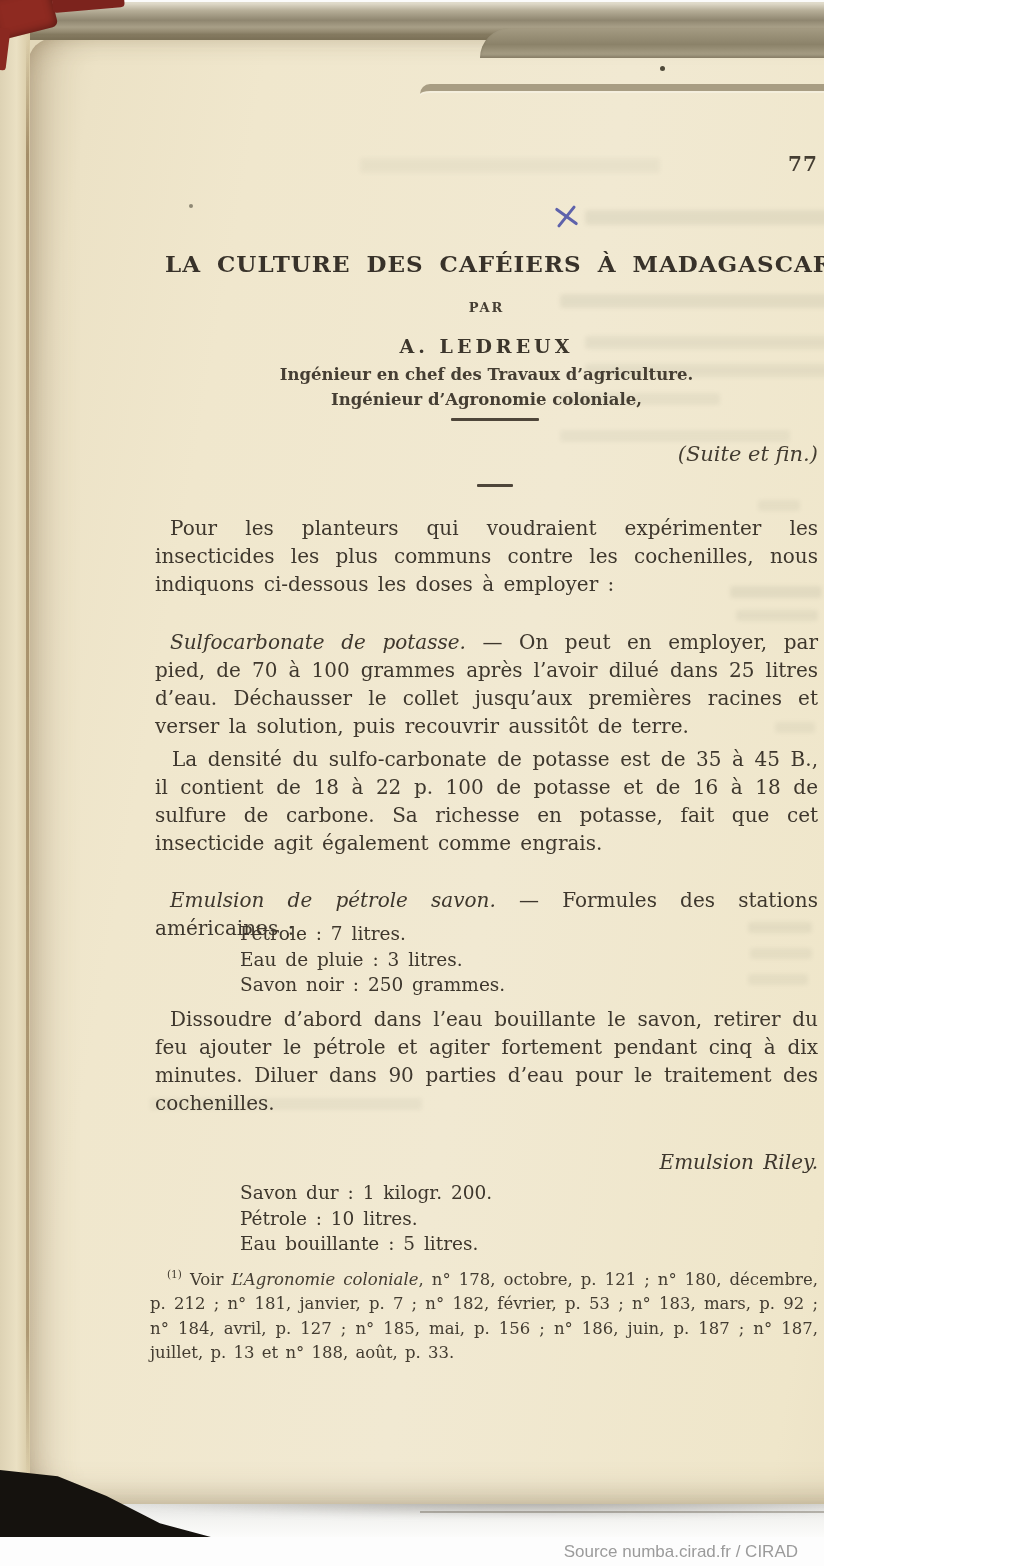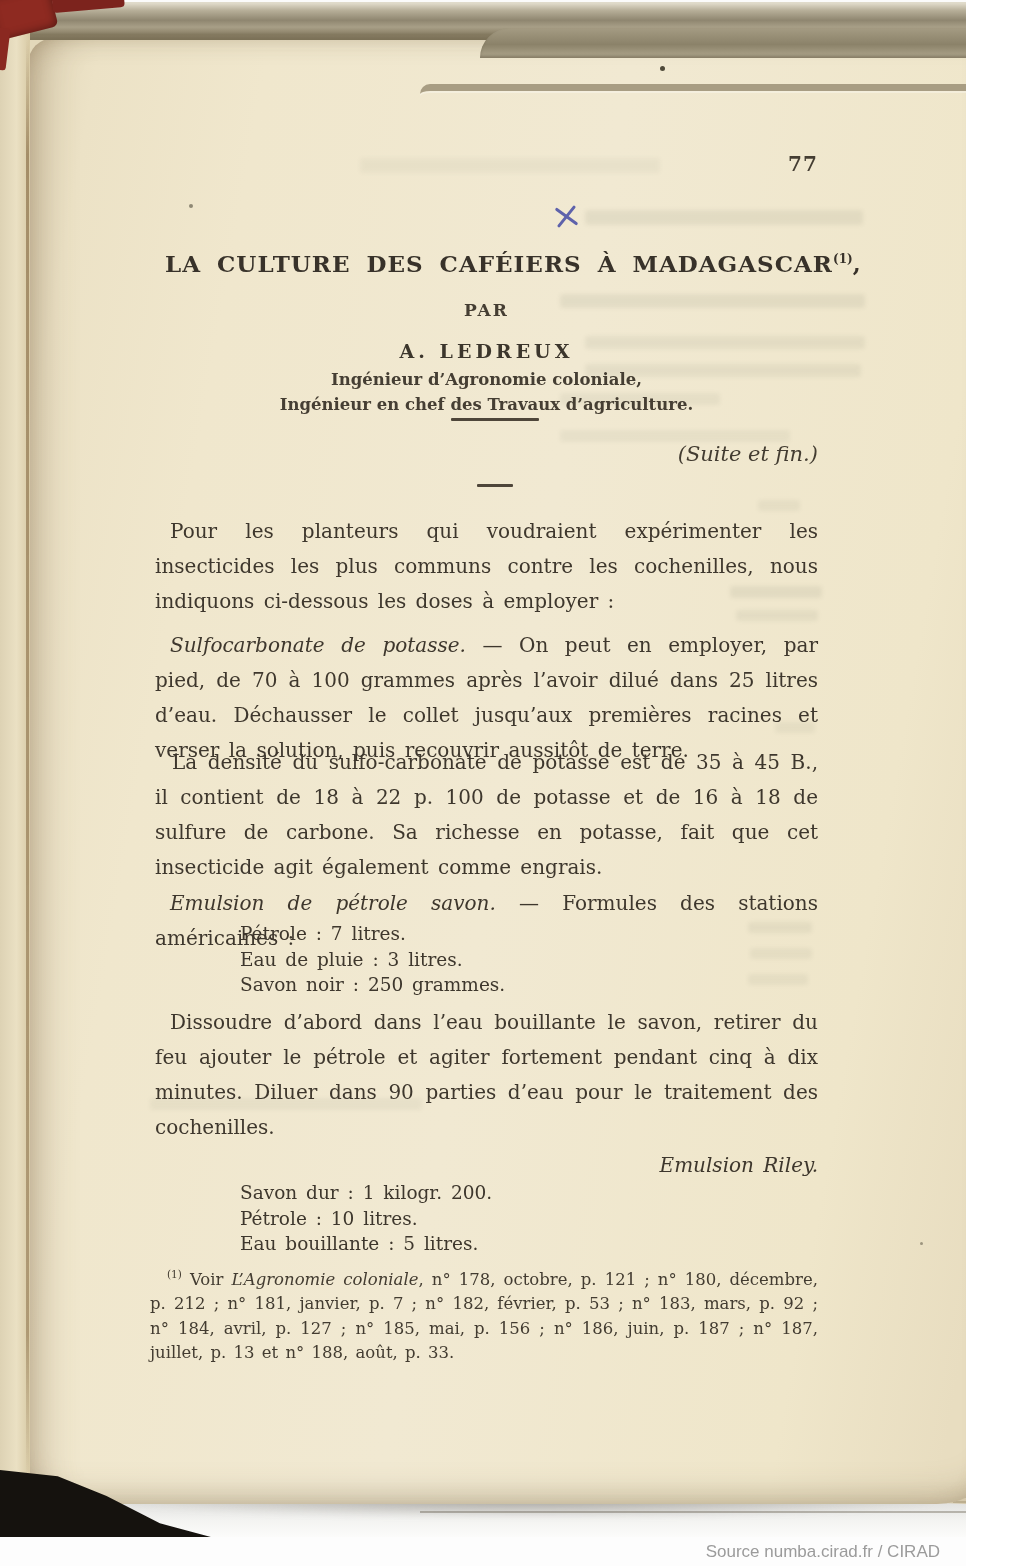--- a/index.html
+++ b/index.html
@@ -1,16 +1,16 @@
 <!DOCTYPE html>
 <html><head>
 <meta charset="utf-8">
 <style>
   html,body{margin:0;padding:0;background:#ffffff;}
-  #canvas{position:relative;width:966px;height:1566px;overflow:hidden;
+  #canvas{position:relative;width:824px;height:1566px;overflow:hidden;
           font-family:"DejaVu Serif","Liberation Serif",serif;background:#fbfbfa;}
 
   
   .page-behind{position:absolute;left:16px;top:30px;width:993px;height:1466px;
     background:#e3d8ba;border-radius:40px 12px 20px 20px;}
   .right-edges{position:absolute;left:975px;top:46px;width:33px;height:1450px;
     background:repeating-linear-gradient(90deg,#d9cdb2 0 2px,#bfb294 2px 3px,#a2947a 3px 4px,#cabd9f 4px 6px);
     border-radius:0 12px 16px 0;box-shadow:inset 0 0 10px rgba(90,75,50,.45);}
   .below-strip{position:absolute;left:0;top:1498px;width:100%;height:42px;
     background:linear-gradient(180deg,#dddddb,#f4f4f2 55%,#fdfdfc);}
@@ -63,32 +63,32 @@
   .content{position:absolute;left:0;top:0;width:100%;height:100%;z-index:8;color:#3e372d;}
   .pagenum{position:absolute;left:788px;top:152px;font-size:20px;font-weight:bold;letter-spacing:1px;color:#453e33;}
   .xmark{position:absolute;left:553px;top:204px;width:27px;height:25px;transform:rotate(-4deg);opacity:.88;}
   .xmark span{position:absolute;left:0;top:11px;width:27px;height:3px;background:#4a50a6;border-radius:2px;}
   .xmark .s1{transform:rotate(40deg);}
   .xmark .s2{transform:rotate(-47deg);}
 
   .head{position:absolute;left:155px;top:240px;width:663px;text-align:center;}
   .head h1{margin:10px;font-size:23px;font-weight:bold;letter-spacing:1px;word-spacing:7px;color:#38322a;white-space:nowrap;}
   .head h1 sup{font-size:12px;letter-spacing:0;}
-  .par{margin-top:23px;font-size:17px;font-weight:bold;letter-spacing:2px;color:#453e33;}
+  .par{margin-top:23px;font-size:13px;font-weight:bold;letter-spacing:2px;color:#453e33;}
   .author{margin-top:20px;font-size:19px;font-weight:bold;letter-spacing:4px;color:#3c362c;}
   .role{margin-top:9px;font-size:16.5px;font-weight:bold;line-height:17px;color:#453e33;}
   .role:last-child{margin-top:8px;}
 
   .rule{position:absolute;background:#4e463a;height:3px;border-radius:1px;}
   .rule1{left:451px;top:418px;width:88px;}
   .rule2{left:477px;top:484px;width:36px;}
   .suite{position:absolute;left:155px;top:442px;width:663px;text-align:right;
     font-style:italic;font-size:21px;color:#433c31;}
 
-  .body{position:absolute;left:155px;width:663px;margin:0;font-size:20px;line-height:35px;
+  .body{position:absolute;left:155px;width:663px;margin:0;font-size:20px;line-height:28px;
     text-align:justify;word-spacing:3px;color:#3e372d;}
   .body .lead{font-style:italic;}
   .p-intro{top:514px;text-indent:15px;}
   .p-sulfo{top:628px;text-indent:15px;}
   .p-densite{top:745px;text-indent:17px;}
   .p-emulsion{top:886px;text-indent:15px;}
   .p-dissoudre{top:1005px;text-indent:15px;}
   .p-riley{top:1148px;text-indent:29px;text-align:right;}
   .recipe{position:absolute;left:240px;font-size:18.5px;line-height:25.5px;color:#3e372d;word-spacing:3px;}
   .recipe1{top:921px;}
@@ -145,22 +145,22 @@
 
     <div class="xmark">
       <span class="s1"></span>
       <span class="s2"></span>
     </div>
 
     <div class="head">
       <h1><span>LA CULTURE DES CAFÉIERS À MADAGASCAR</span><sup>(1)</sup><span>,</span></h1>
       <div class="par">PAR</div>
       <div class="author">A. LEDREUX</div>
+      <div class="role">Ingénieur en chef des Travaux d’agriculture.</div>
       <div class="role">Ingénieur d’Agronomie coloniale,</div>
-      <div class="role">Ingénieur en chef des Travaux d’agriculture.</div>
     </div>
 
     <div class="rule rule1"></div>
     <div class="suite">(Suite et fin.)</div>
     <div class="rule rule2"></div>
 
     <p class="body p-intro"><span>Pour les planteurs qui voudraient expérimenter les insecticides les plus communs contre les cochenilles, nous indiquons ci-dessous les doses à employer :</span></p>
 
     <p class="body p-sulfo"><span class="lead">Sulfocarbonate de potasse.</span> <span>— On peut en employer, par pied, de 70 à 100 grammes après l’avoir dilué dans 25 litres d’eau. Déchausser le collet jusqu’aux premières racines et verser la solution, puis recouvrir aussitôt de terre.</span></p>
 

